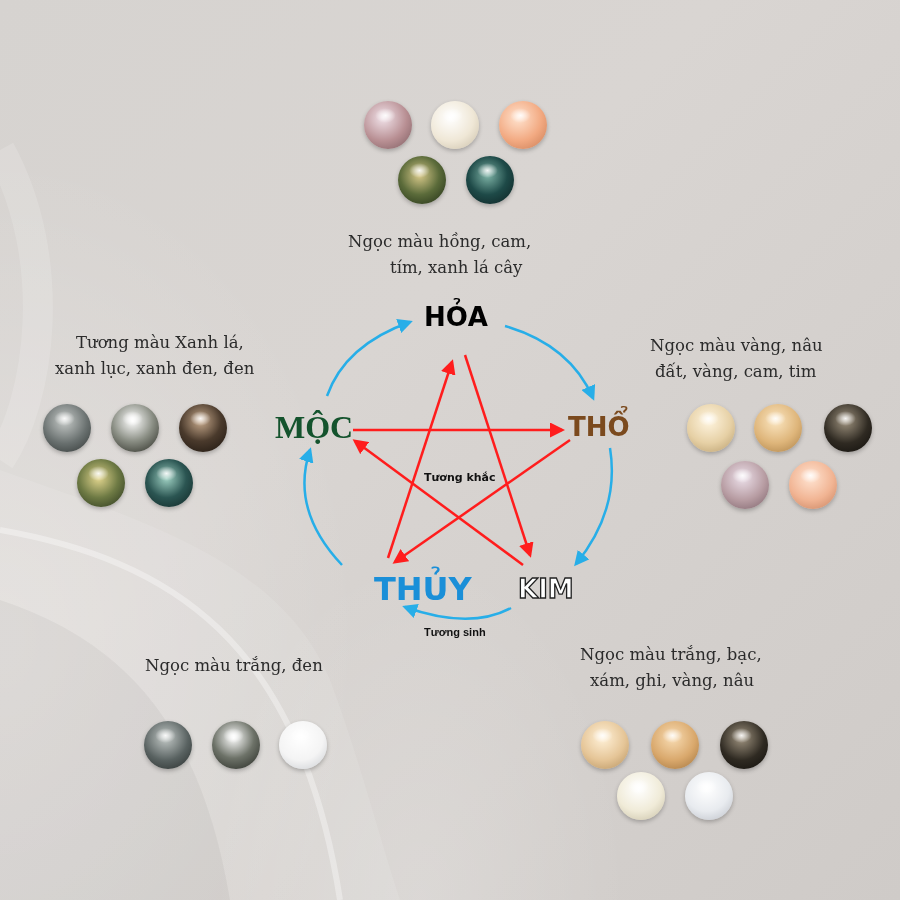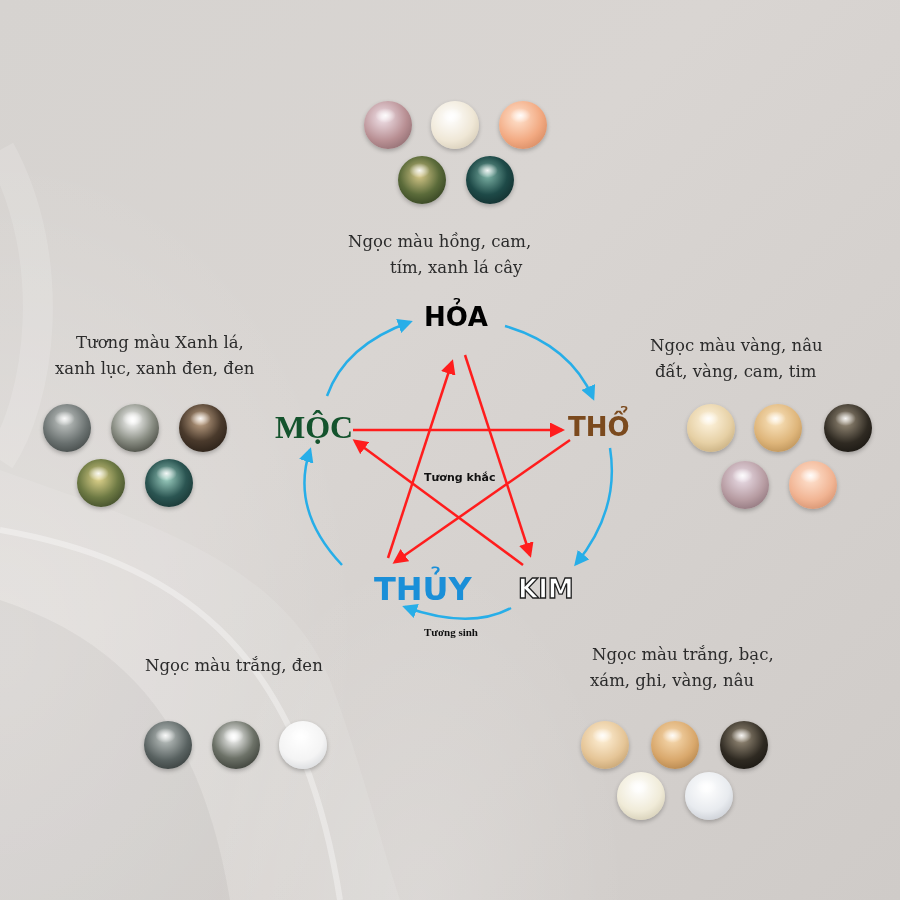--- a/index.html
+++ b/index.html
@@ -54,21 +54,21 @@
   </g>
 </svg>
 
 <div class="caption el" style="left:424px;top:300px;font-size:26px;color:#000000;line-height:34px;font-family:'DejaVu Sans',sans-serif;">HỎA</div>
 <div class="caption el" style="left:568px;top:410px;font-size:26px;color:#7b4a1e;line-height:34px;font-family:'DejaVu Sans',sans-serif;">THỔ</div>
 <div class="caption el" style="left:518px;top:572px;font-size:26px;color:#ffffff;line-height:34px;font-family:'DejaVu Sans',sans-serif;text-align:center;-webkit-text-stroke:1.3px #222;">KIM</div>
 <div class="caption el" style="left:327px;top:572px;font-size:32px;color:#1a8fd8;line-height:34px;font-family:'DejaVu Sans',sans-serif;margin-left:47px;">THỦY</div>
 <div class="caption el" style="left:275px;top:410px;font-size:32px;color:#14532d;line-height:34px;font-family:Liberation Serif, serif;">MỘC</div>
 
 <div class="caption" style="left:424px;top:471px;font-size:11px;font-weight:bold;line-height:14px;color:#111;font-family:'DejaVu Sans',sans-serif;">Tương khắc</div>
-<div class="caption" style="left:424px;top:625px;font-size:11px;font-weight:bold;line-height:14px;color:#111;font-family:Liberation Serif, serif;">Tương sinh</div>
+<div class="caption" style="left:424px;top:625px;font-size:11px;font-weight:bold;line-height:14px;color:#111;font-family:Liberation Sans, sans-serif;">Tương sinh</div>
 
 <div>
   <div class="pearl" style="left:364px;top:101px;width:48px;height:48px;background:radial-gradient(circle at 40% 35%,#f1e3ea,#b88f93 55%,#7a5a5e);"></div>
   <div class="pearl" style="left:431px;top:101px;width:48px;height:48px;background:radial-gradient(circle at 40% 35%,#ffffff,#efe7d6 55%,#c8bda6);"></div>
   <div class="pearl" style="left:499px;top:101px;width:48px;height:48px;background:radial-gradient(circle at 40% 35%,#ffe3cf,#f2a981 55%,#c77a52);"></div>
   <div class="pearl" style="left:398px;top:156px;width:48px;height:48px;background:radial-gradient(circle at 45% 40%,#d8c98a,#5b6b3a 50%,#1d2a14);"></div>
   <div class="pearl" style="left:466px;top:156px;width:48px;height:48px;background:radial-gradient(circle at 45% 40%,#7fb4a7,#1e4a48 50%,#0c1e1f);"></div>
   <div class="caption" style="left:348px;top:229px;">Ngọc màu hồng, cam,</div>
   <div class="caption" style="left:390px;top:255px;">tím, xanh lá cây</div>
 </div>
@@ -94,20 +94,20 @@
 </div>
 
 <div>
   <div class="caption" style="left:145px;top:653px;">Ngọc màu trắng, đen</div>
   <div class="pearl" style="left:144px;top:721px;width:48px;height:48px;background:radial-gradient(circle at 45% 35%,#c3c9c7,#596261 55%,#262b2a);"></div>
   <div class="pearl" style="left:212px;top:721px;width:48px;height:48px;background:radial-gradient(circle at 45% 35%,#ffffff,#6d7268 50%,#222520);"></div>
   <div class="pearl" style="left:279px;top:721px;width:48px;height:48px;background:radial-gradient(circle at 45% 35%,#ffffff,#f4f4f4 55%,#c8cbd0);"></div>
 </div>
 
 <div>
-  <div class="caption" style="left:580px;top:642px;margin-left:12px;">Ngọc màu trắng, bạc,</div>
+  <div class="caption" style="left:580px;top:642px;">Ngọc màu trắng, bạc,</div>
   <div class="caption" style="left:590px;top:668px;">xám, ghi, vàng, nâu</div>
   <div class="pearl" style="left:581px;top:721px;width:48px;height:48px;background:radial-gradient(circle at 45% 35%,#fff1d8,#e5c597 55%,#b38f5c);"></div>
   <div class="pearl" style="left:651px;top:721px;width:48px;height:48px;background:radial-gradient(circle at 45% 35%,#f8dcb3,#d9a86c 55%,#9e713b);"></div>
   <div class="pearl" style="left:720px;top:721px;width:48px;height:48px;background:radial-gradient(circle at 45% 35%,#a09480,#2f2a22 55%,#0f0d0a);"></div>
   <div class="pearl" style="left:617px;top:772px;width:48px;height:48px;background:radial-gradient(circle at 45% 35%,#ffffff,#f0ebd8 55%,#c5bda2);"></div>
   <div class="pearl" style="left:685px;top:772px;width:48px;height:48px;background:radial-gradient(circle at 45% 35%,#ffffff,#e8ebef 55%,#b8bcc4);"></div>
 </div>
 
 </body></html>

